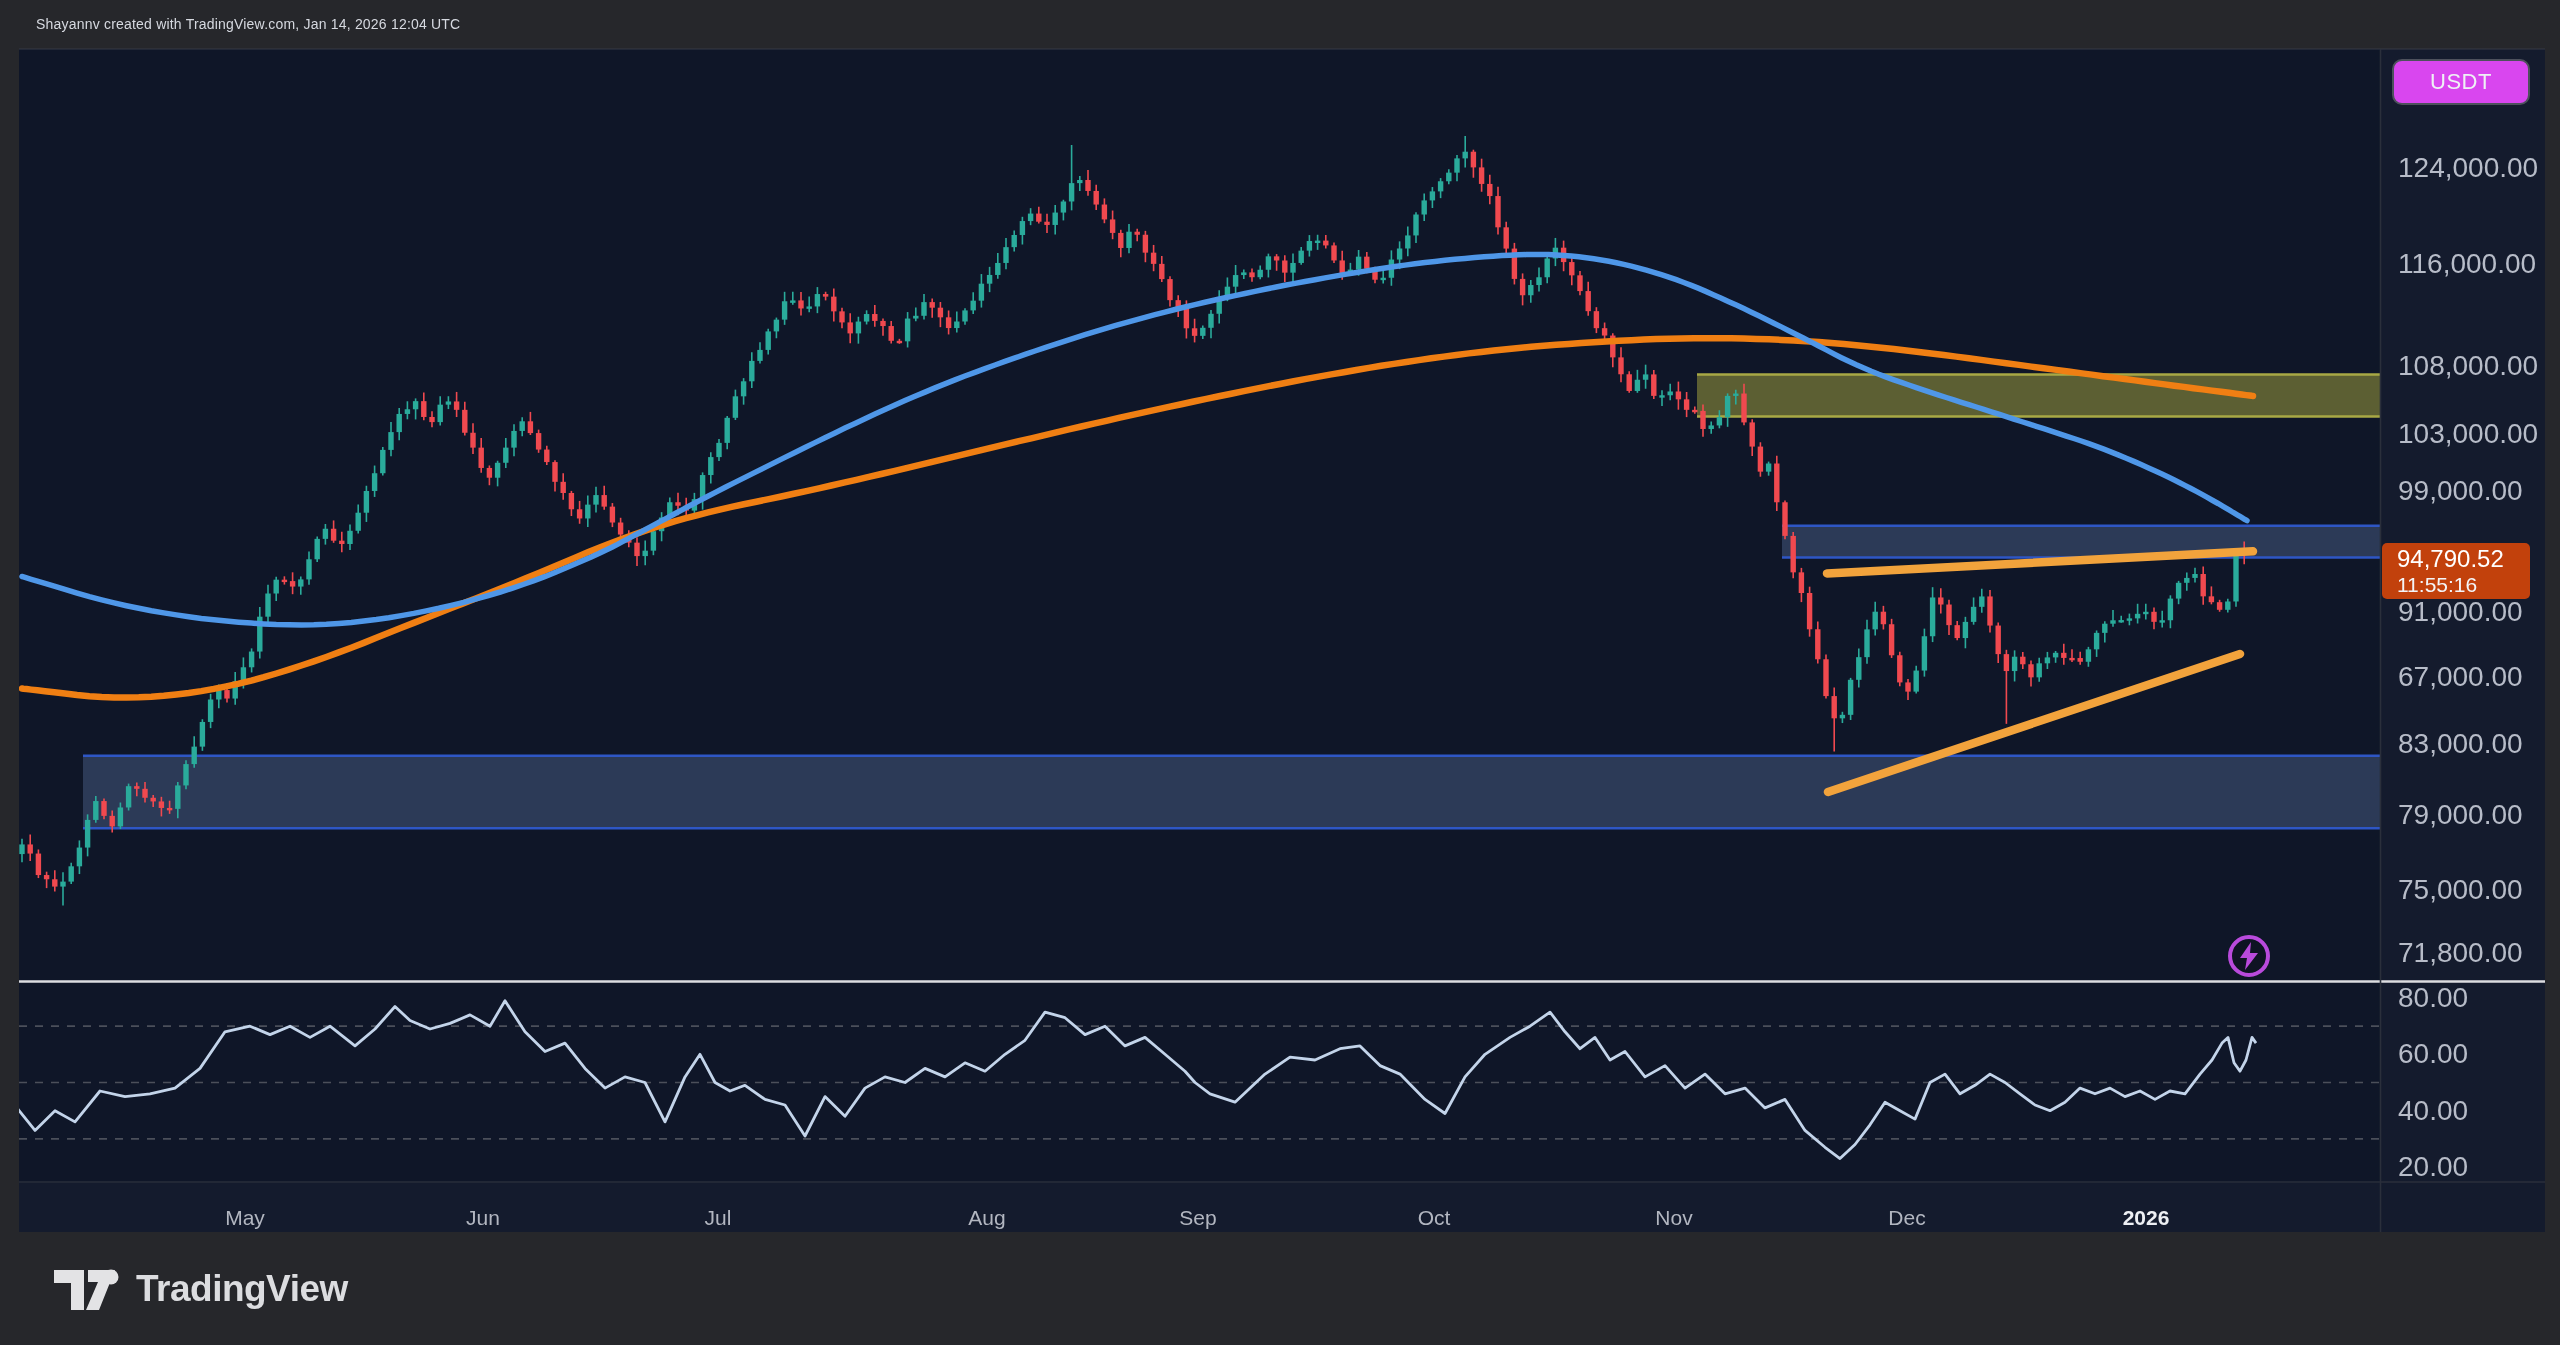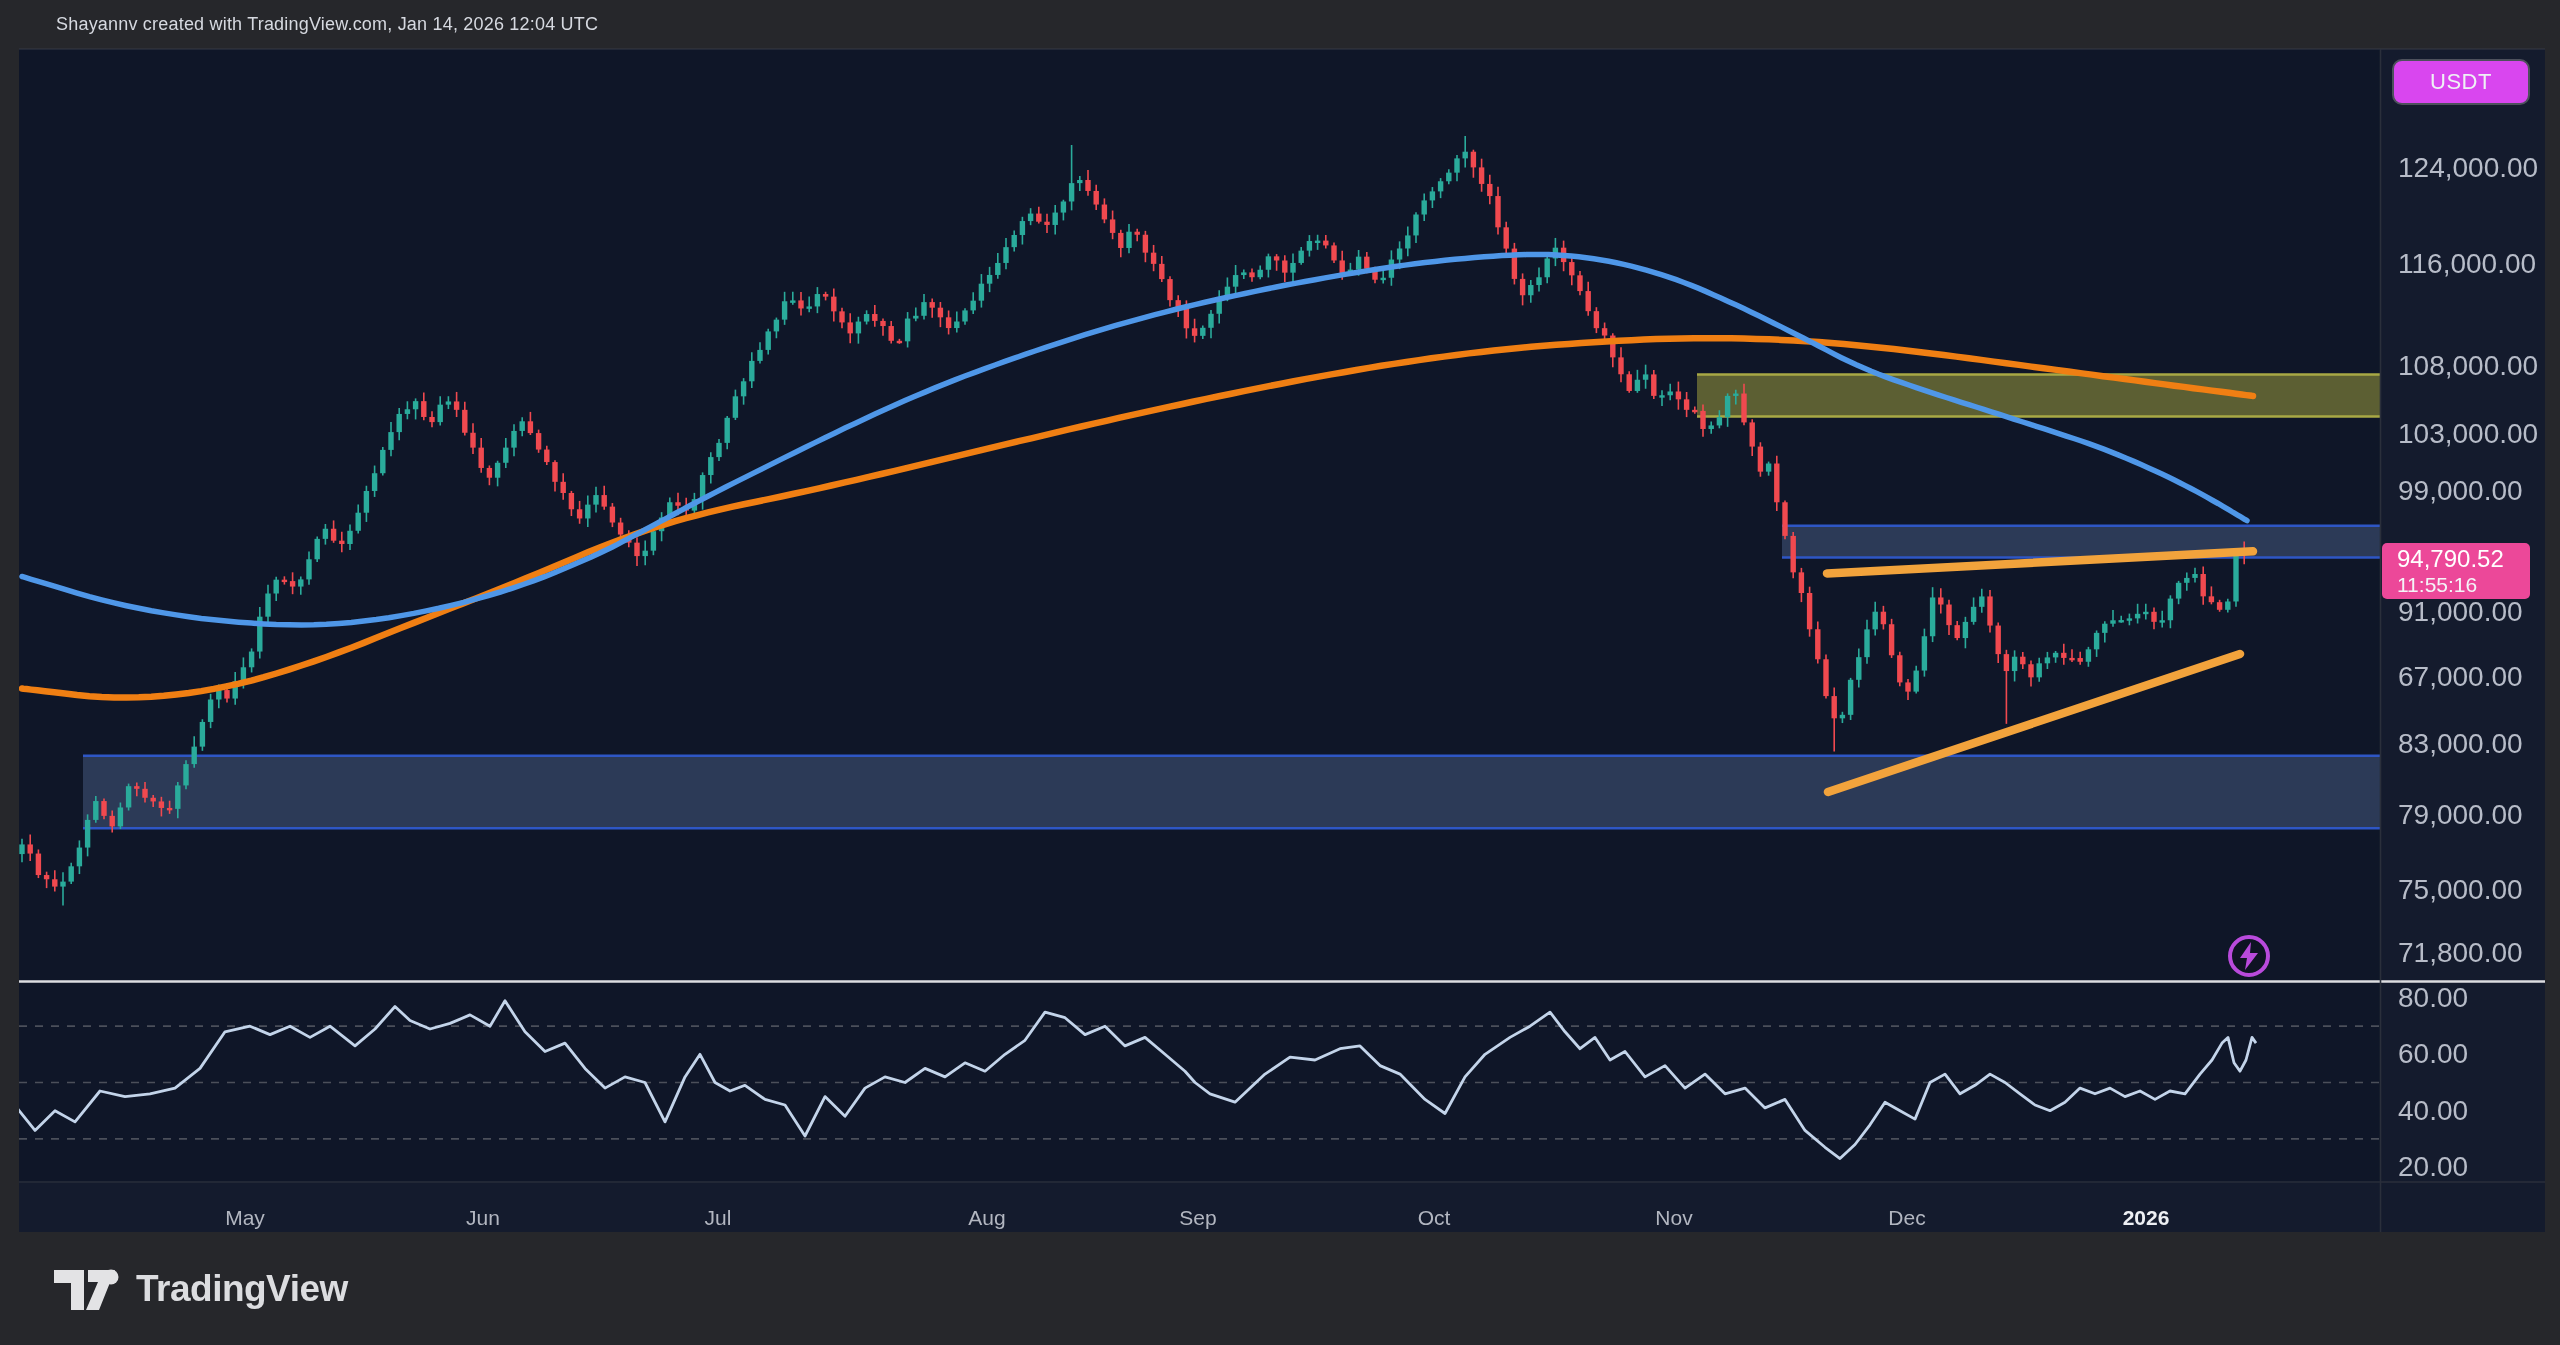--- a/index.html
+++ b/index.html
@@ -8,30 +8,30 @@
     background:#26272b;
     font-family:"Liberation Sans", sans-serif;
     -webkit-font-smoothing:antialiased;
   }
   #stage{position:absolute;left:0;top:0;width:2560px;height:1345px;}
   #chart-svg{position:absolute;left:0;top:0;}
   .topbar{
     position:absolute;left:0;top:0;width:2560px;height:48px;
     display:flex;align-items:center;
   }
-  .attribution{color:#d6d9e0;font-size:18px;padding-left:56px;letter-spacing:.2px;}
+  .attribution{color:#d6d9e0;font-size:14px;padding-left:36px;letter-spacing:.2px;}
   .usdt-pill{
     position:absolute;left:2392px;top:59px;width:138px;height:46px;
     background:#d946ef;border:2px solid #4d515c;border-radius:10px;
     color:#eff1f5;font-size:22px;display:flex;align-items:center;justify-content:center;
     letter-spacing:.5px;box-sizing:border-box;
   }
   .price-badge{
     position:absolute;left:2382px;top:543px;width:148px;height:56px;
-    background:#ec4899;border-radius:5px;color:#ffffff;
+    background:#c2410c;border-radius:5px;color:#ffffff;
     padding:3px 0 0 15px;box-sizing:border-box;line-height:1.12;
   }
   .price-badge .p{font-size:24px;}
   .price-badge .c{font-size:21px;color:#f4f5f8;}
   .axis-label{
     position:absolute;transform:translateY(-50%);
     color:#b7bcc8;font-size:28px;white-space:nowrap;
   }
   .month-label{
     position:absolute;transform:translateX(-50%);

